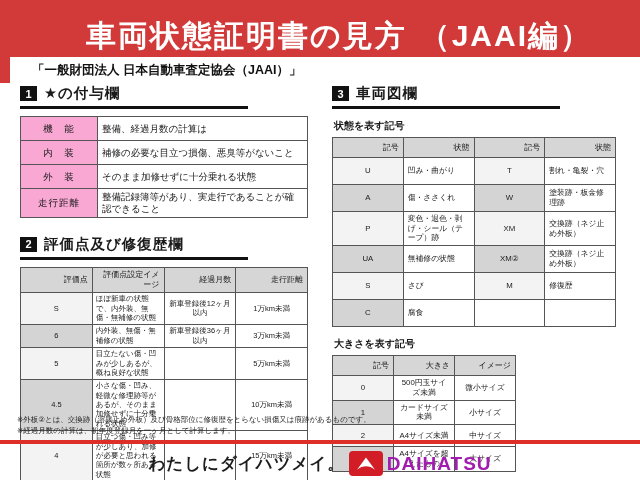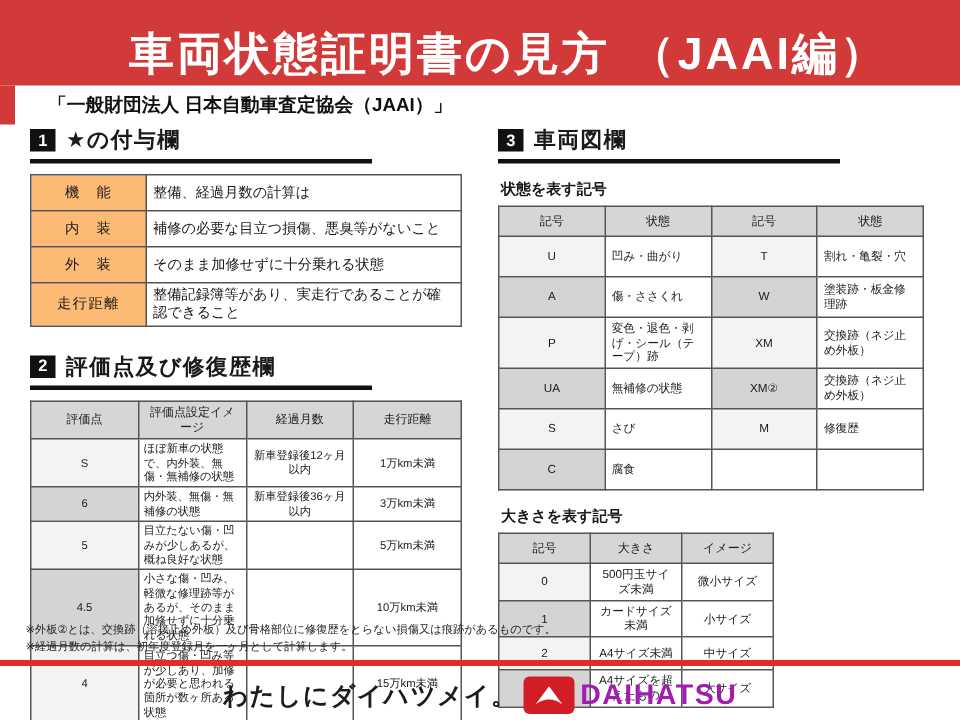--- a/index.html
+++ b/index.html
@@ -23,26 +23,26 @@
   .sec-num{background:#111;color:#fff;font-size:11px;font-weight:bold;width:17px;height:15px;
     display:flex;align-items:center;justify-content:center;flex:0 0 17px;}
   .sec-title{font-size:14.5px;font-weight:bold;margin-left:7px;letter-spacing:1px;white-space:nowrap;}
 
   .col-left{position:absolute;left:20px;top:84px;width:288px;}
   .col-right{position:absolute;left:332px;top:84px;width:284px;}
 
   table{border-collapse:collapse;width:100%;table-layout:fixed;}
   td,th{border:1px solid #555;padding:2px 4px;vertical-align:middle;line-height:1.25;}
   table{border:1.5px solid #444;}
-  th{background:#d6d6d6;font-weight:normal;text-align:center;}
+  th{background:#d6d6d6;font-weight:normal;text-align:right;}
 
   
   .tbl-award{margin-top:7px;}
   .tbl-award td{font-size:9.5px;height:19px;}
-  .tbl-award td:first-child{width:68px;background:#fdba74;text-align:center;letter-spacing:1px;}
+  .tbl-award td:first-child{width:68px;background:#f9a8d4;text-align:center;letter-spacing:1px;}
 
   
   .sec2{margin-top:17px;}
   .tbl-eval{margin-top:7px;}
   .tbl-eval th{font-size:8px;height:14px;}
   .tbl-eval td{font-size:7.5px;padding:1.5px 3px;}
   .tbl-eval td:nth-child(1){width:30px;text-align:center;background:#f3f3f3;}
   .tbl-eval td:nth-child(3){width:60px;text-align:center;}
   .tbl-eval td:nth-child(4){width:54px;text-align:center;}
   .tbl-eval tbody tr:nth-child(even) td:first-child{background:#d4d4d4;}

